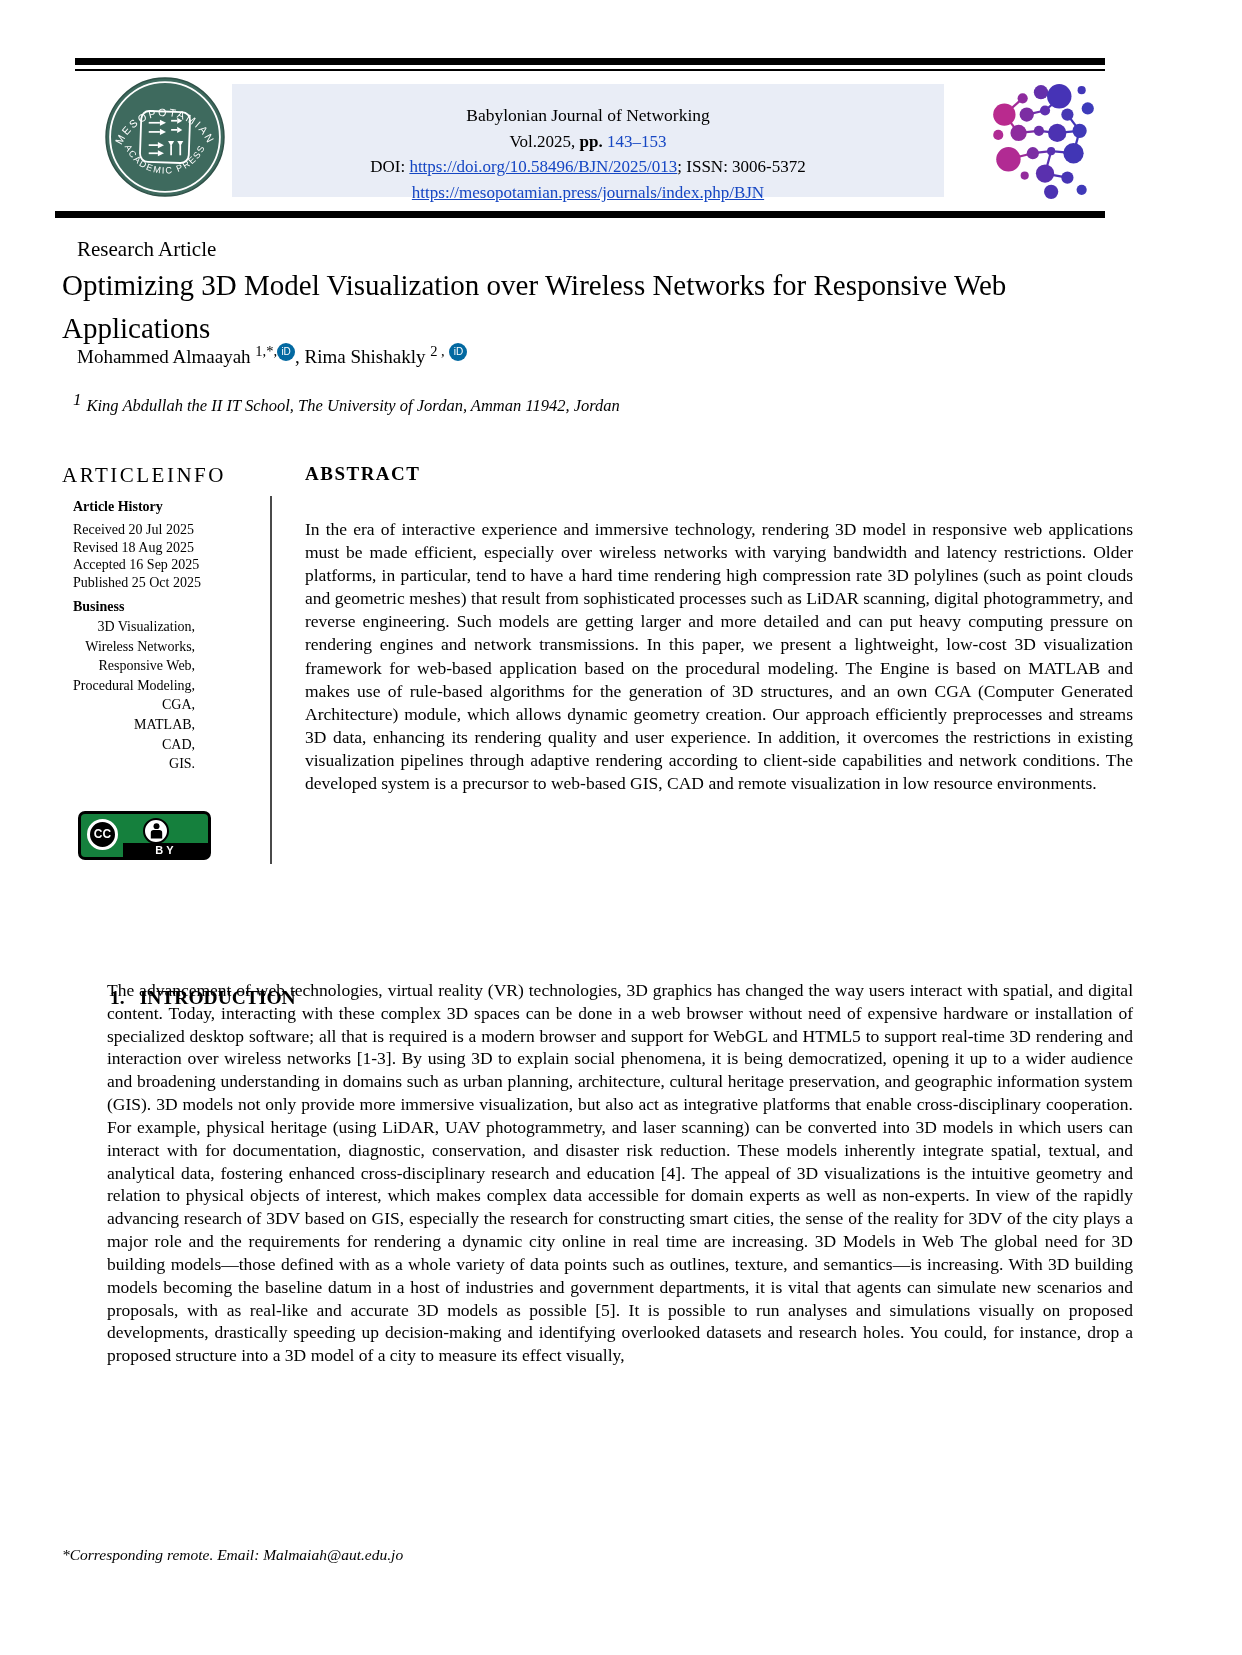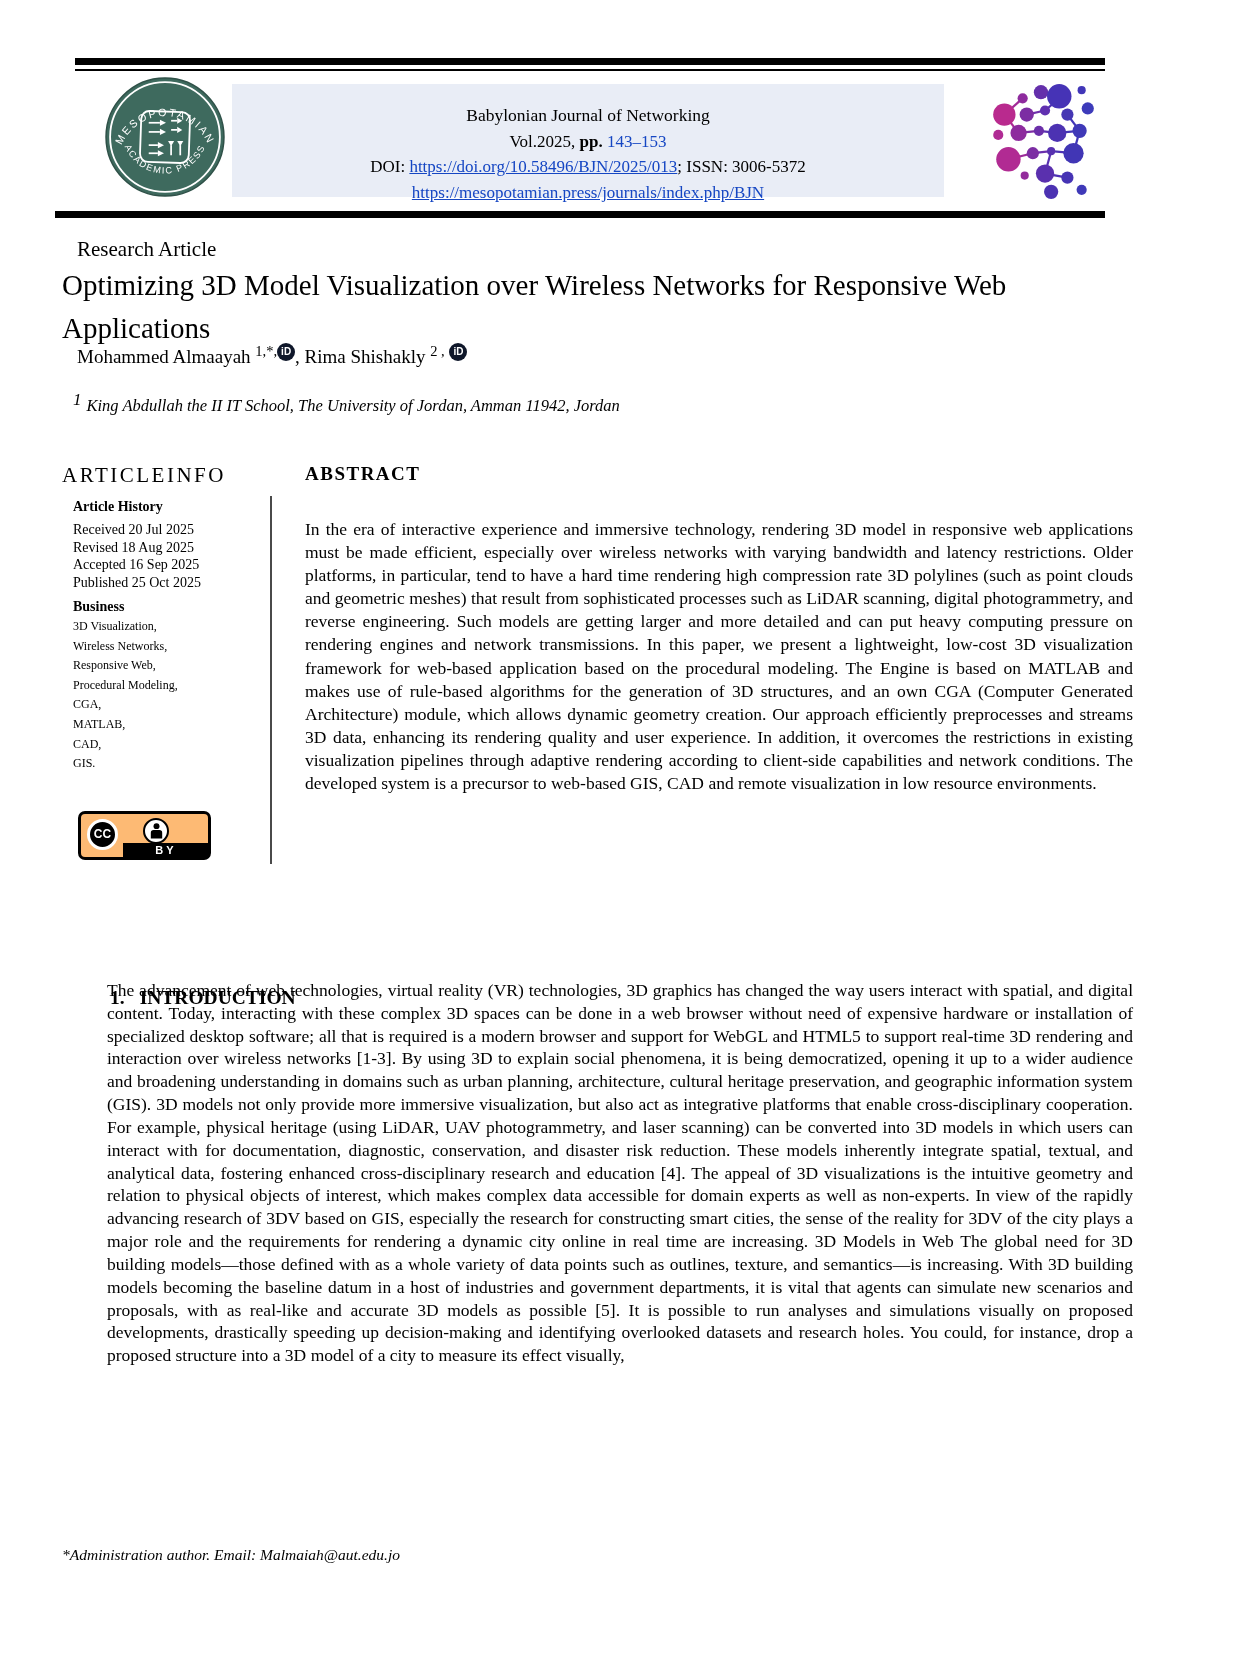--- a/index.html
+++ b/index.html
@@ -17,35 +17,35 @@
   a.link{color:#1546c3;text-decoration:underline;cursor:pointer;}
   .logo{position:absolute;left:104px;top:76px;width:122px;height:122px;}
   .network{position:absolute;left:988px;top:80px;width:110px;height:120px;}
 
   
   .research-article{position:absolute;left:77px;top:237px;font-size:21px;}
   .title{position:absolute;left:62px;top:264px;width:1030px;font-size:29px;line-height:1.48;}
   .authors{position:absolute;left:77px;top:346px;font-size:19px;}
   .authors .asup{font-size:14.5px;position:relative;top:-7px;}
   .orcid{display:inline-block;width:18px;height:18px;border-radius:4px 4px 4px 4px;
-         background:#0f172a;color:#fff;font-weight:bold;font-size:10px;text-align:center;
+         background:#0369a1;color:#fff;font-weight:normal;font-size:10px;text-align:center;
          line-height:18px;font-family:"Liberation Sans",sans-serif;position:relative;top:-8px;
          border-radius:50%;}
   .affiliation{position:absolute;left:73px;font-style:italic;font-size:16.5px;}
   .affiliation .affsup{font-size:17px;position:relative;top:-6px;margin-right:5px;font-style:italic;}
 
   
   .info-heading{position:absolute;left:62px;top:463px;font-size:21px;font-weight:normal;letter-spacing:2.5px;text-align:center;}
   .col-divider{position:absolute;left:270px;top:496px;width:2px;height:368px;background:#4a4a4a;}
   .history-title{position:absolute;left:73px;top:499px;font-weight:bold;font-size:14px;}
   .history-lines{position:absolute;left:73px;top:521px;font-size:14px;line-height:17.5px;}
   .keywords-title{position:absolute;left:73px;top:599px;font-weight:bold;font-size:14px;}
-  .keywords-lines{position:absolute;left:73px;top:617px;font-size:12px;line-height:19.6px;}
-
-  .badge{position:absolute;left:78px;top:811px;width:133px;height:49px;background:#fdba74;
+  .keywords-lines{position:absolute;left:73px;top:617px;font-size:14px;line-height:19.6px;text-align:right;}
+
+  .badge{position:absolute;left:78px;top:811px;width:133px;height:49px;background:#15803d;
          border:3px solid #000;border-radius:7px;box-sizing:border-box;}
   .cc-circle{position:absolute;left:6px;top:5px;width:31px;height:31px;border-radius:50%;
              background:#000;border:3px solid #fff;box-sizing:border-box;color:#fff;
              font-family:"Liberation Sans",sans-serif;font-weight:bold;font-size:12px;
              line-height:25px;text-align:center;}
   .person-circle{position:absolute;left:62px;top:4px;width:26px;height:26px;border-radius:50%;
              background:#fff;border:2.5px solid #000;box-sizing:border-box;}
   .by-strip{position:absolute;left:42px;right:-1px;bottom:-1px;height:15px;background:#000;
             color:#fff;font-family:"Liberation Sans",sans-serif;font-weight:bold;font-size:11px;
             line-height:15px;text-align:center;letter-spacing:3px;border-radius:0 0 4px 0;}
@@ -214,15 +214,15 @@
   </div>
 
   <div class="abstract-heading">ABSTRACT</div>
   <div class="abstract-text">In the era of interactive experience and immersive technology, rendering 3D model in responsive web applications must be made efficient, especially over wireless networks with varying bandwidth and latency restrictions. Older platforms, in particular, tend to have a hard time rendering high compression rate 3D polylines (such as point clouds and geometric meshes) that result from sophisticated processes such as LiDAR scanning, digital photogrammetry, and reverse engineering. Such models are getting larger and more detailed and can put heavy computing pressure on rendering engines and network transmissions. In this paper, we present a lightweight, low-cost 3D visualization framework for web-based application based on the procedural modeling. The Engine is based on MATLAB and makes use of rule-based algorithms for the generation of 3D structures, and an own CGA (Computer Generated Architecture) module, which allows dynamic geometry creation. Our approach efficiently preprocesses and streams 3D data, enhancing its rendering quality and user experience. In addition, it overcomes the restrictions in existing visualization pipelines through adaptive rendering according to client-side capabilities and network conditions. The developed system is a precursor to web-based GIS, CAD and remote visualization in low resource environments.</div>
 
   <div class="intro-heading">
     <span class="num">1.</span><span>INTRODUCTION</span>
   </div>
   <div class="intro-text">The advancement of web technologies, virtual reality (VR) technologies, 3D graphics has changed the way users interact with spatial, and digital content. Today, interacting with these complex 3D spaces can be done in a web browser without need of expensive hardware or installation of specialized desktop software; all that is required is a modern browser and support for WebGL and HTML5 to support real-time 3D rendering and interaction over wireless networks [1-3]. By using 3D to explain social phenomena, it is being democratized, opening it up to a wider audience and broadening understanding in domains such as urban planning, architecture, cultural heritage preservation, and geographic information system (GIS). 3D models not only provide more immersive visualization, but also act as integrative platforms that enable cross-disciplinary cooperation. For example, physical heritage (using LiDAR, UAV photogrammetry, and laser scanning) can be converted into 3D models in which users can interact with for documentation, diagnostic, conservation, and disaster risk reduction. These models inherently integrate spatial, textual, and analytical data, fostering enhanced cross-disciplinary research and education [4]. The appeal of 3D visualizations is the intuitive geometry and relation to physical objects of interest, which makes complex data accessible for domain experts as well as non-experts. In view of the rapidly advancing research of 3DV based on GIS, especially the research for constructing smart cities, the sense of the reality for 3DV of the city plays a major role and the requirements for rendering a dynamic city online in real time are increasing. 3D Models in Web The global need for 3D building models—those defined with as a whole variety of data points such as outlines, texture, and semantics—is increasing. With 3D building models becoming the baseline datum in a host of industries and government departments, it is vital that agents can simulate new scenarios and proposals, with as real-like and accurate 3D models as possible [5]. It is possible to run analyses and simulations visually on proposed developments, drastically speeding up decision-making and identifying overlooked datasets and research holes. You could, for instance, drop a proposed structure into a 3D model of a city to measure its effect visually,</div>
 
-  <div class="footnote">*Administration author. Email: Malmaiah@aut.edu.jo</div>
+  <div class="footnote">*Corresponding remote. Email: Malmaiah@aut.edu.jo</div>
 
 </div>
 
 </body></html>

